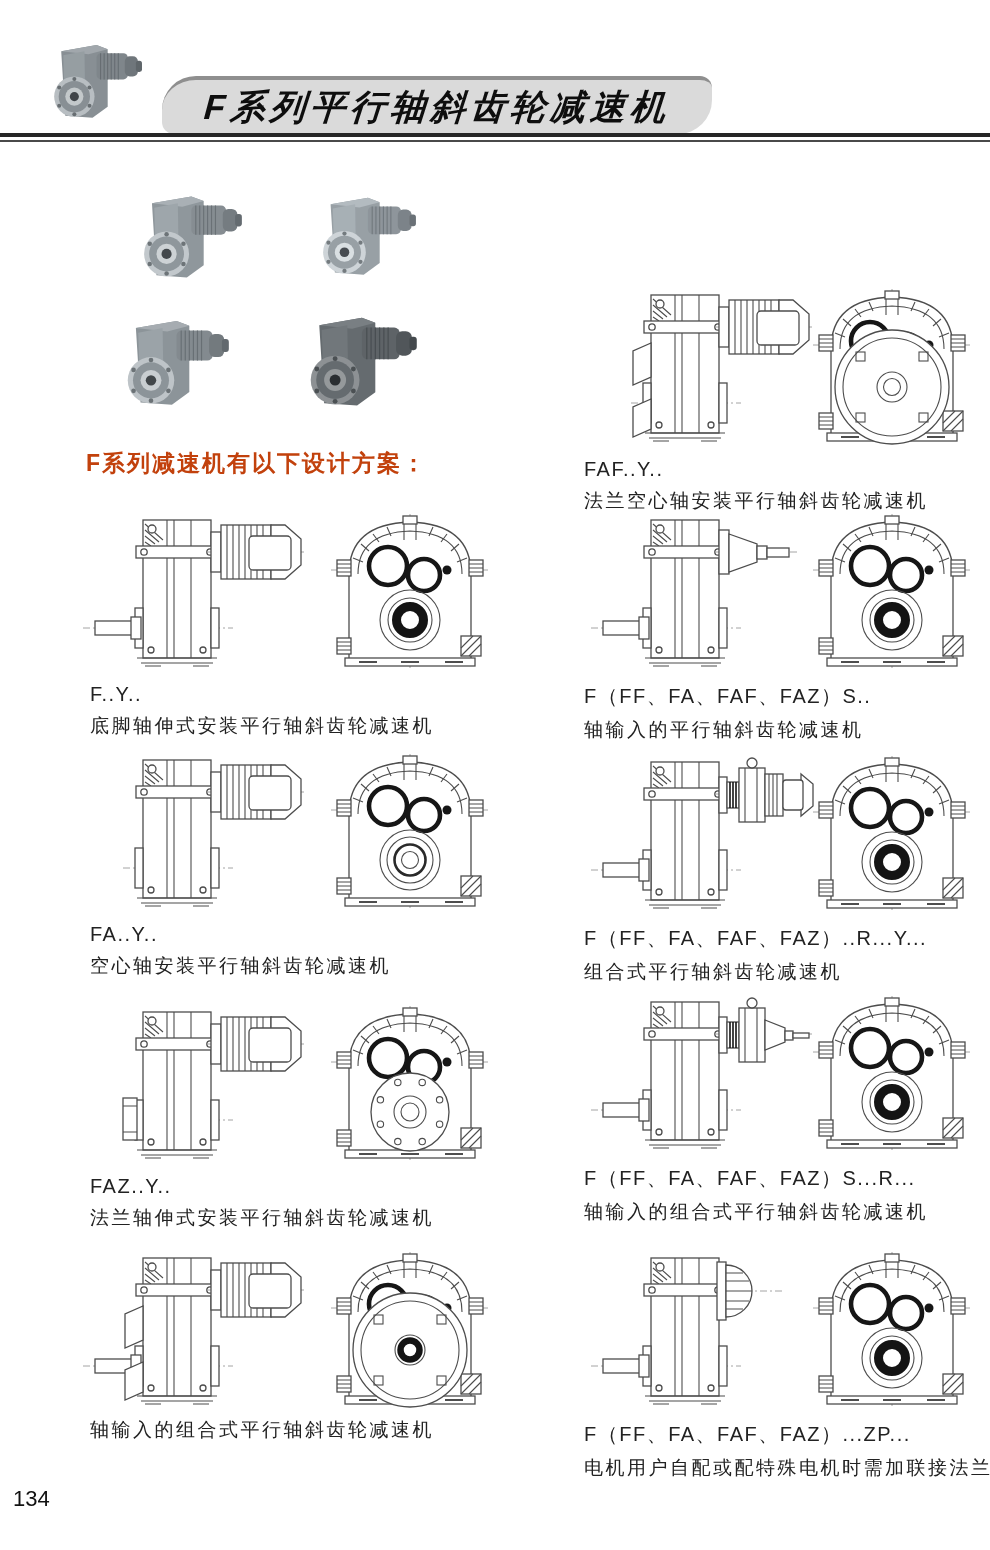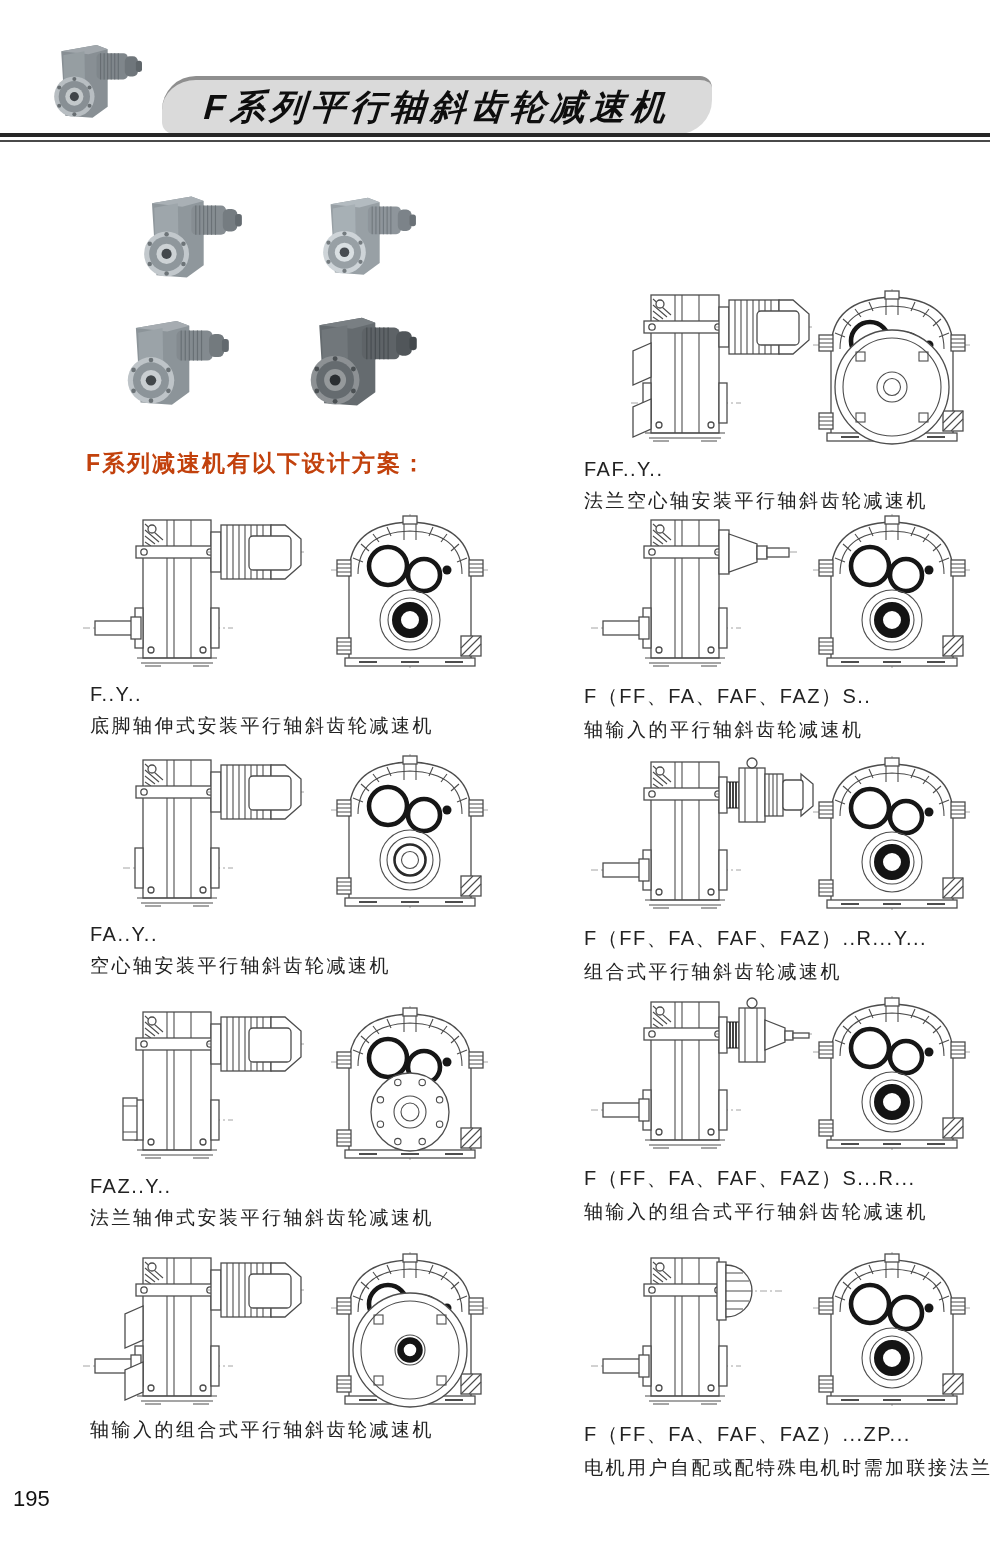--- a/index.html
+++ b/index.html
@@ -418,14 +418,14 @@
       <svg class="fig front" viewBox="0 0 172 162">
         <use href="#p-fbody"></use>
         <use href="#p-fdark"></use>
         <use></use>
       </svg>
     </div>
     <div class="code">F（FF、FA、FAF、FAZ）...ZP...</div>
     <div class="caption">电机用户自配或配特殊电机时需加联接法兰</div>
   </div>
 
-  <div class="pageno">195</div>
+  <div class="pageno">134</div>
 </div>
 
 </body></html>

